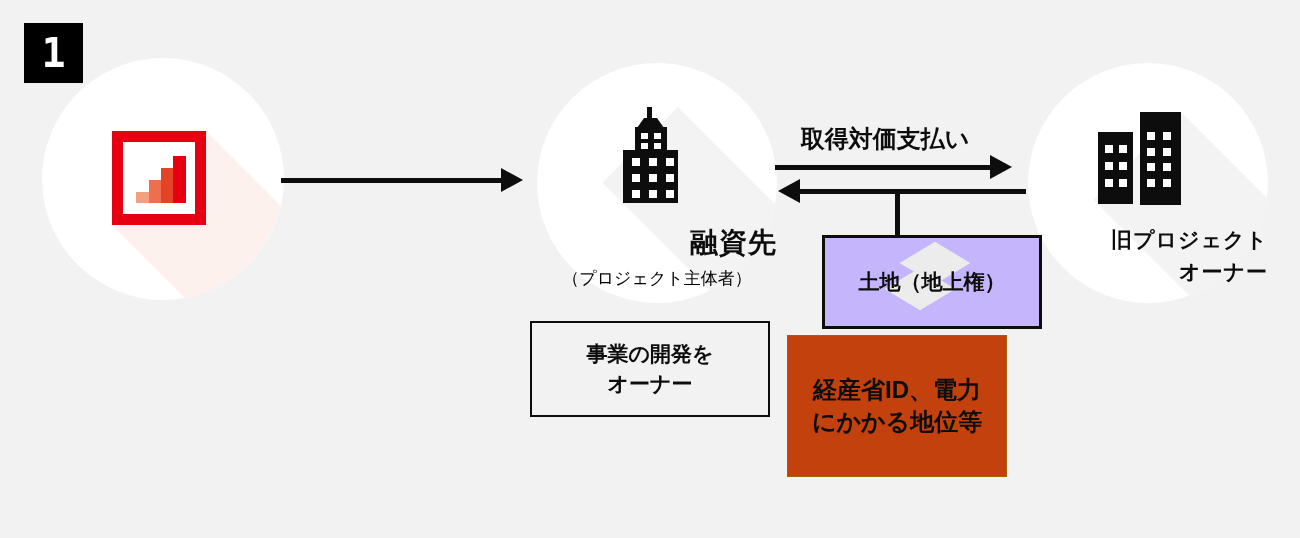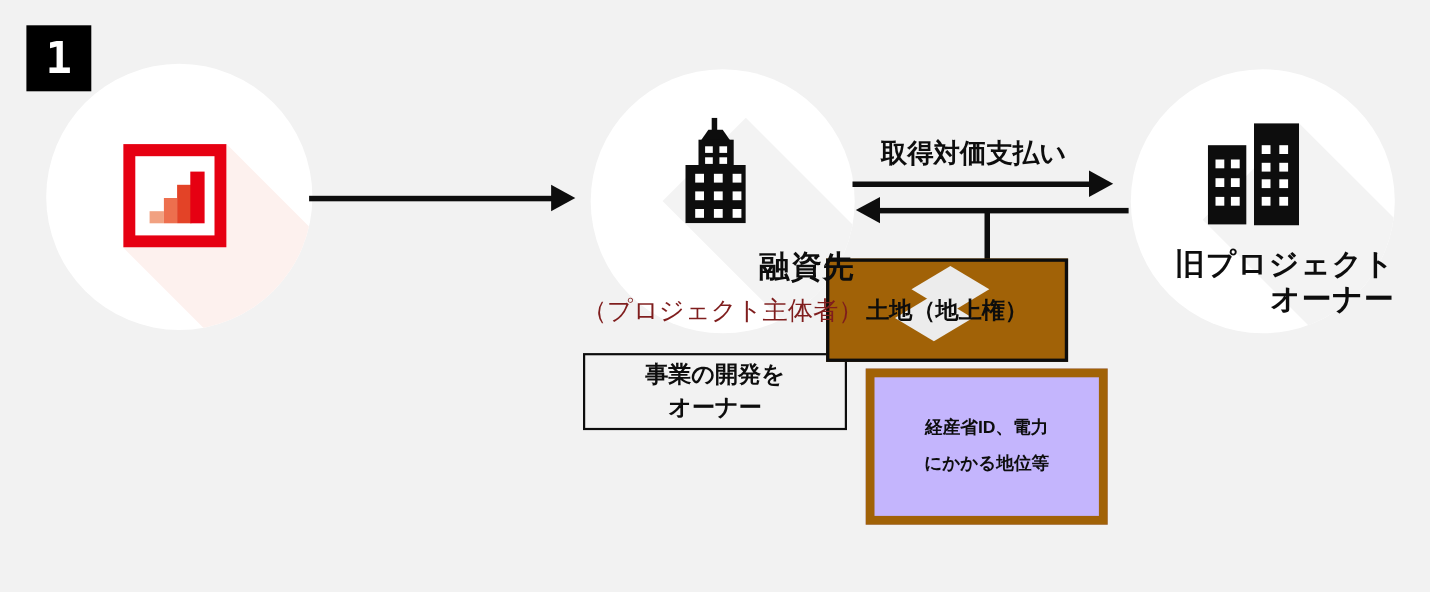--- a/index.html
+++ b/index.html
@@ -43,22 +43,22 @@
   .icon-tower    { left:86px; top:44px; }
   .icon-twinbld  { left:70px; top:49px; }
 
   
   .node-title {
     position:absolute; z-index:3; text-align:right; font-weight:bold;
     letter-spacing:1px;
   }
   .borrower-title { left:537px; width:240px; top:224px; font-size:28px; }
   .borrower-sub   { position:absolute; z-index:3; left:527px; width:260px; top:267px;
-                    text-align:center; font-size:23px; font-weight:normal; color:#7f1d1d; }
-  .owner-title    { left:1028px; width:240px; top:224px; font-size:27px; line-height:32px; }
+                    text-align:center; font-size:17px; font-weight:normal; color:#000000; }
+  .owner-title    { left:1028px; width:240px; top:224px; font-size:21px; line-height:32px; }
 
   
   .hline { position:absolute; height:5px; background:#0d0d0d; z-index:2; }
   .vline { position:absolute; width:5px;  background:#0d0d0d; z-index:2; }
   .ah { position:absolute; width:0; height:0; z-index:2;
         border-top:12px solid transparent; border-bottom:12px solid transparent; }
   .ah-right { border-left:22px solid #0d0d0d; }
   .ah-left  { border-right:22px solid #0d0d0d; }
 
   .line-loan     { left:281px; top:178px; width:222px; }
@@ -76,40 +76,40 @@
   .loan-label    { left:281px; width:240px; top:93px; font-size:25px; line-height:36px; }
   .payment-label { left:780px; width:210px; top:123px; font-size:24px; }
 
   
   .box {
     position:absolute; z-index:2; box-sizing:border-box;
     display:flex; flex-direction:column; justify-content:center;
     text-align:center; font-weight:bold;
   }
   .box-dev {
-    left:530px; top:321px; width:240px; height:70px;
+    left:530px; top:321px; width:240px; height:96px;
     border:2px solid #0d0d0d; background:transparent;
     font-size:21px; line-height:30px;
   }
   .box-land {
-    left:751px; top:235px; width:220px; height:94px;
-    border:3px solid #0d0d0d; background:#a16207;
+    left:822px; top:235px; width:220px; height:94px;
+    border:3px solid #0d0d0d; background:#c4b5fd;
     font-size:21px; overflow:hidden;
   }
   .box-land .label { position:relative; z-index:2; }
   .wm {
     position:absolute; background:#ececec; z-index:1;
     transform:scaleY(0.6) rotate(45deg);
   }
   .wm1 { left:85px; top:0px;  width:50px; height:50px; }
   .wm2 { left:70px; top:26px; width:50px; height:50px; }
   .box-rights {
     left:787px; top:335px; width:220px; height:142px;
-    border:8px solid #a16207; background:#c4b5fd;
-    font-size:16px; line-height:32px;
+    border:1px solid #a16207; background:#c2410c;
+    font-size:24px; line-height:32px;
   }
 </style>
 </head>
 <body>
 
 <div class="canvas">
 
   <div class="badge">1</div>
 
   <div class="circle c-left">

